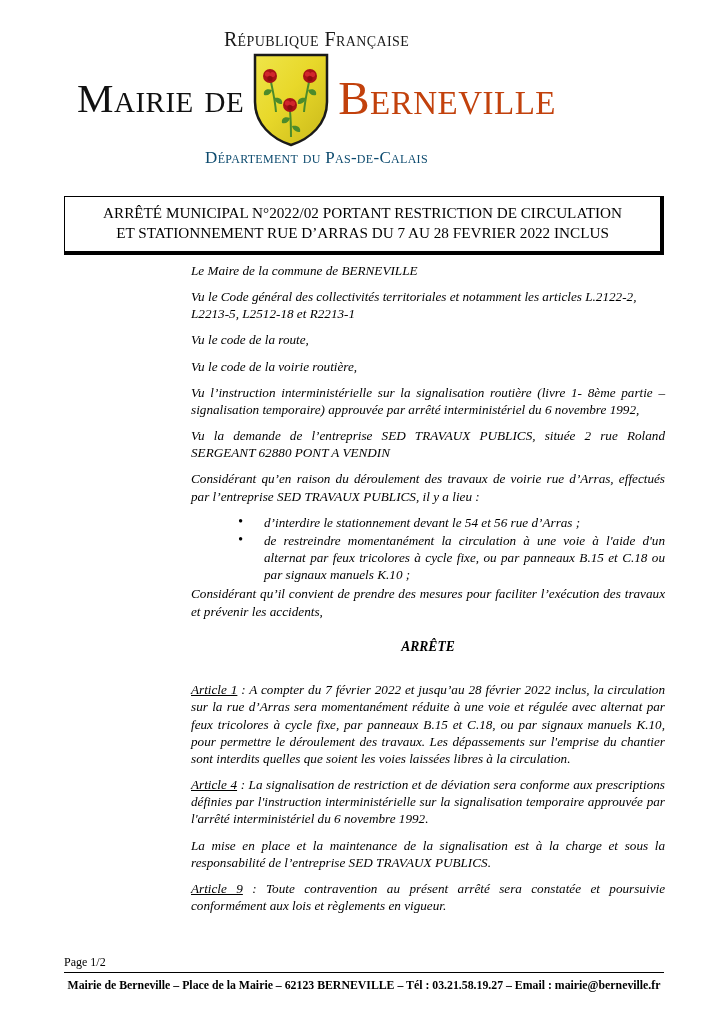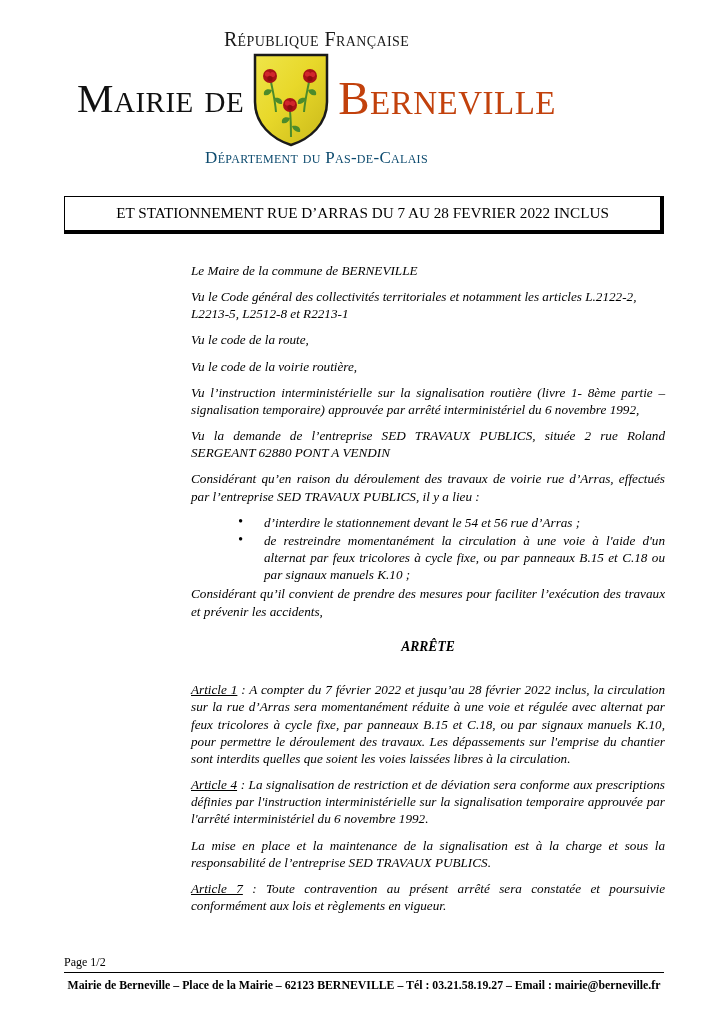--- a/index.html
+++ b/index.html
@@ -219,29 +219,30 @@
     </svg>
 
     <div class="commune-name">Berneville</div>
   </div>
 
   <div class="departement">Département du Pas-de-Calais</div>
 </div>
 
 <div class="title-box-wrap">
   <div class="title-box">
+    <div>ARRÊTÉ MUNICIPAL N°2022/02 PORTANT RESTRICTION DE CIRCULATION</div>
     <div>ET STATIONNEMENT RUE D’ARRAS DU 7 AU 28 FEVRIER 2022 INCLUS</div>
   </div>
 </div>
 
 <div class="content">
 
   <p class="p-left gap-sm">Le Maire de la commune de BERNEVILLE</p>
 
-  <p class="p-left gap-sm">Vu le Code général des collectivités territoriales et notamment les articles L.2122-2, L2213-5, L2512-8 et R2213-1</p>
+  <p class="p-left gap-sm">Vu le Code général des collectivités territoriales et notamment les articles L.2122-2, L2213-5, L2512-18 et R2213-1</p>
 
   <p class="p-left gap-sm">Vu le code de la route,</p>
 
   <p class="p-left gap-sm">Vu le code de la voirie routière,</p>
 
   <p class="p-justify gap-sm">Vu l’instruction interministérielle sur la signalisation routière (livre 1- 8ème partie – signalisation temporaire) approuvée par arrêté interministériel du 6 novembre 1992,</p>
 
   <p class="p-justify gap-sm">Vu la demande de l’entreprise SED TRAVAUX PUBLICS, située 2 rue Roland SERGEANT 62880 PONT A VENDIN</p>
 
   <p class="p-justify tight">Considérant qu’en raison du déroulement des travaux de voirie rue d’Arras, effectués par l’entreprise SED TRAVAUX PUBLICS, il y a lieu :</p>
@@ -255,20 +256,20 @@
 
   <div class="arrete-heading">ARRÊTE</div>
 
   <p class="p-justify gap-md"><span class="article-label">Article 1</span><span> : A compter du 7 février 2022 et jusqu’au 28 février 2022 inclus, la circulation sur la rue d’Arras sera momentanément réduite à une voie et régulée avec alternat par feux tricolores à cycle fixe, par panneaux B.15 et C.18, ou par signaux manuels K.10, pour permettre le déroulement des travaux. Les dépassements sur l'emprise du chantier sont interdits quelles que soient les voies laissées libres à la circulation.</span></p>
 
 
   <p class="p-justify gap-sm"><span class="article-label">Article 4</span><span> : La signalisation de restriction et de déviation sera conforme aux prescriptions définies par l'instruction interministérielle sur la signalisation temporaire approuvée par l'arrêté interministériel du 6 novembre 1992.</span></p>
 
   <p class="p-justify gap-md">La mise en place et la maintenance de la signalisation est à la charge et sous la responsabilité de l’entreprise SED TRAVAUX PUBLICS.</p>
 
-  <p class="p-justify"><span class="article-label">Article 7</span><span> : Toute contravention au présent arrêté sera constatée et poursuivie conformément aux lois et règlements en vigueur.</span></p>
+  <p class="p-justify"><span class="article-label">Article 9</span><span> : Toute contravention au présent arrêté sera constatée et poursuivie conformément aux lois et règlements en vigueur.</span></p>
 </div>
 
 <div class="footer">
   <div class="page-num">Page 1/2</div>
   <div class="footer-rule"></div>
   <div class="footer-address">Mairie de Berneville – Place de la Mairie – 62123 BERNEVILLE – Tél : 03.21.58.19.27 – Email : mairie@berneville.fr</div>
 </div>
 
 </body></html>

